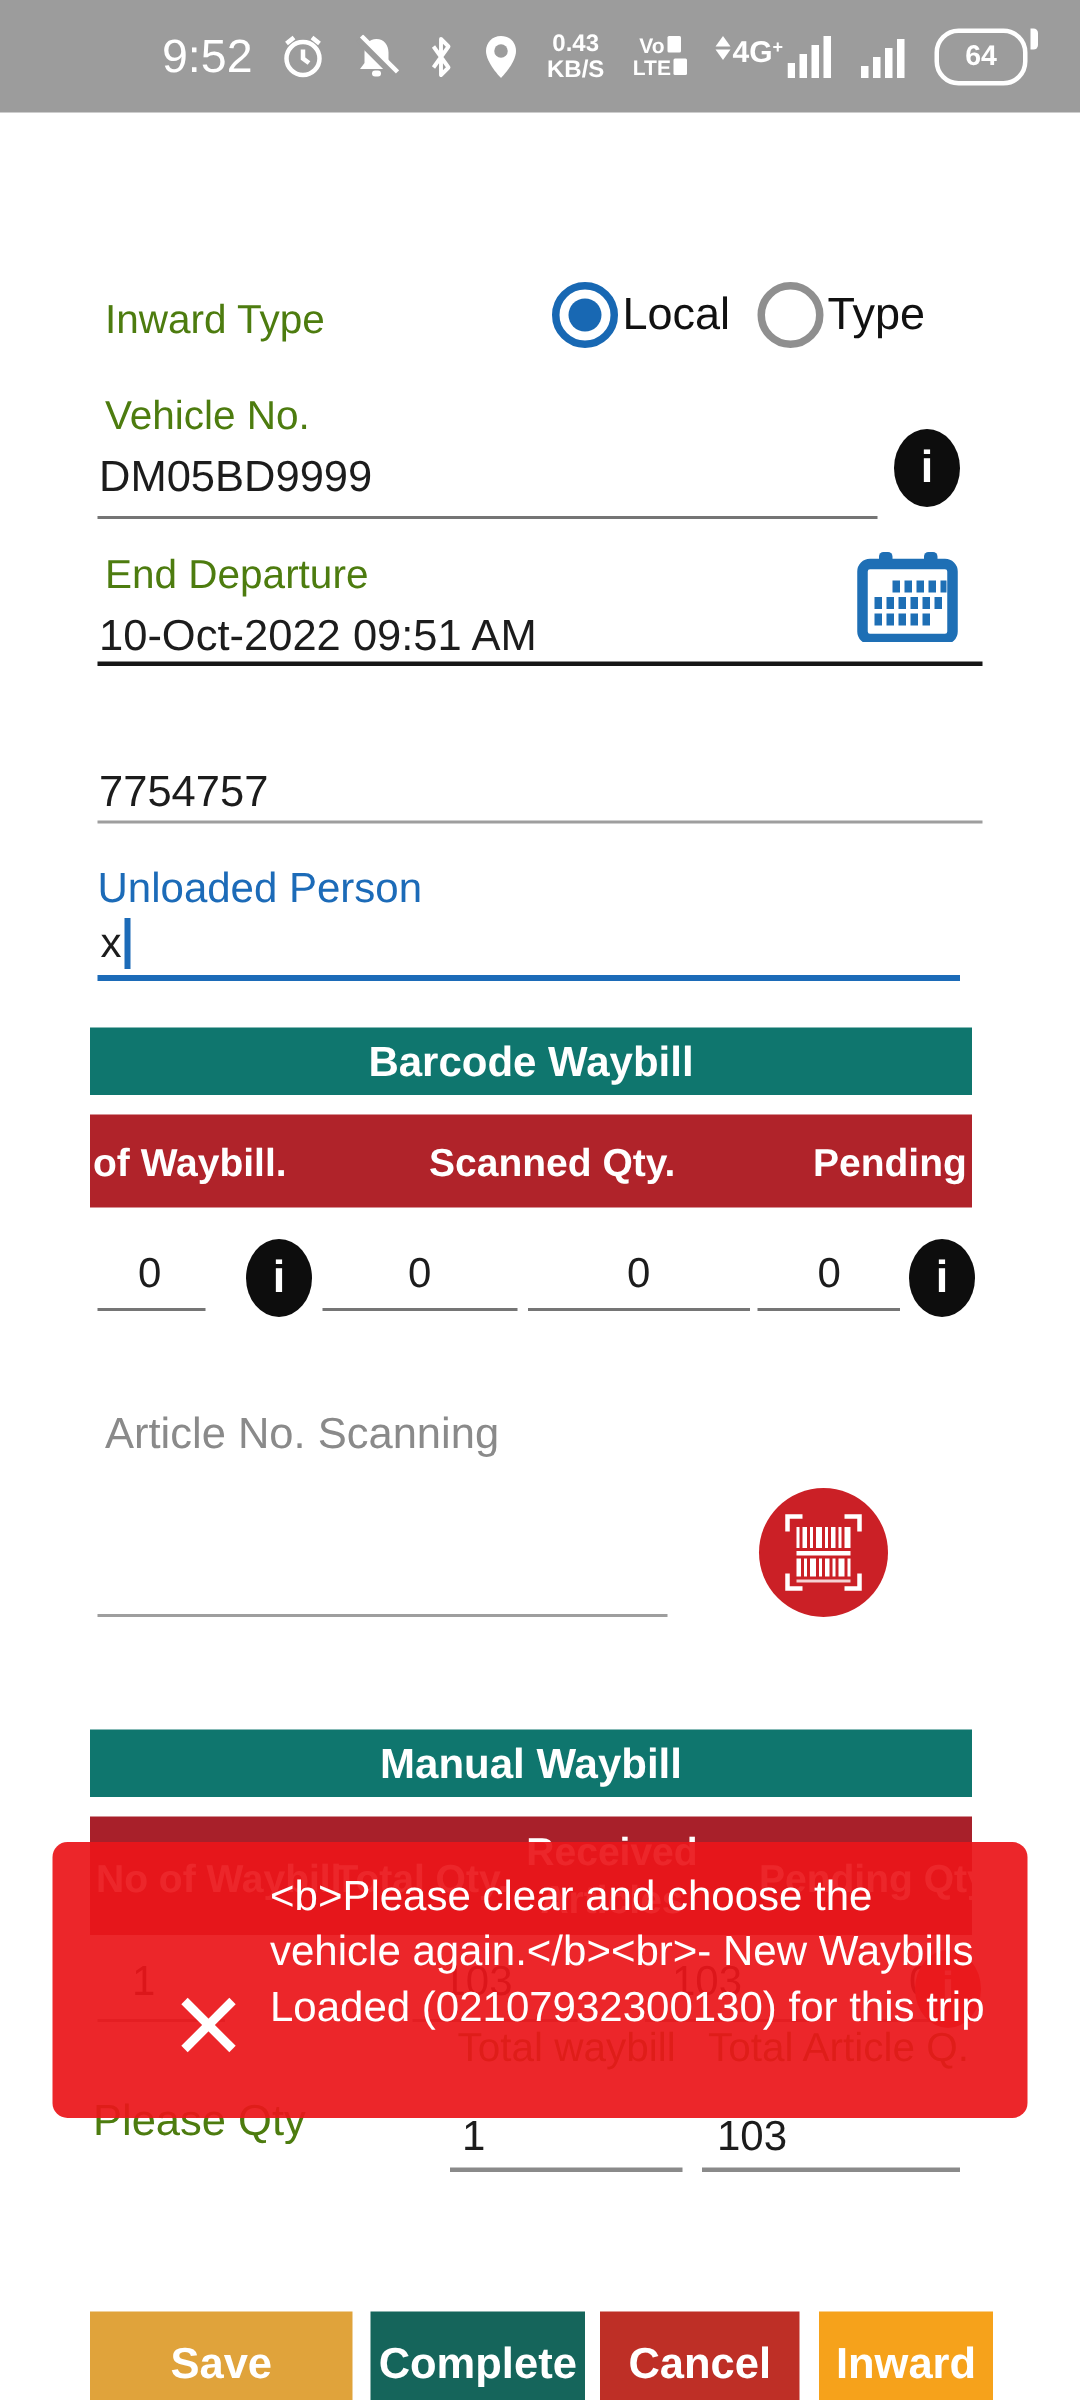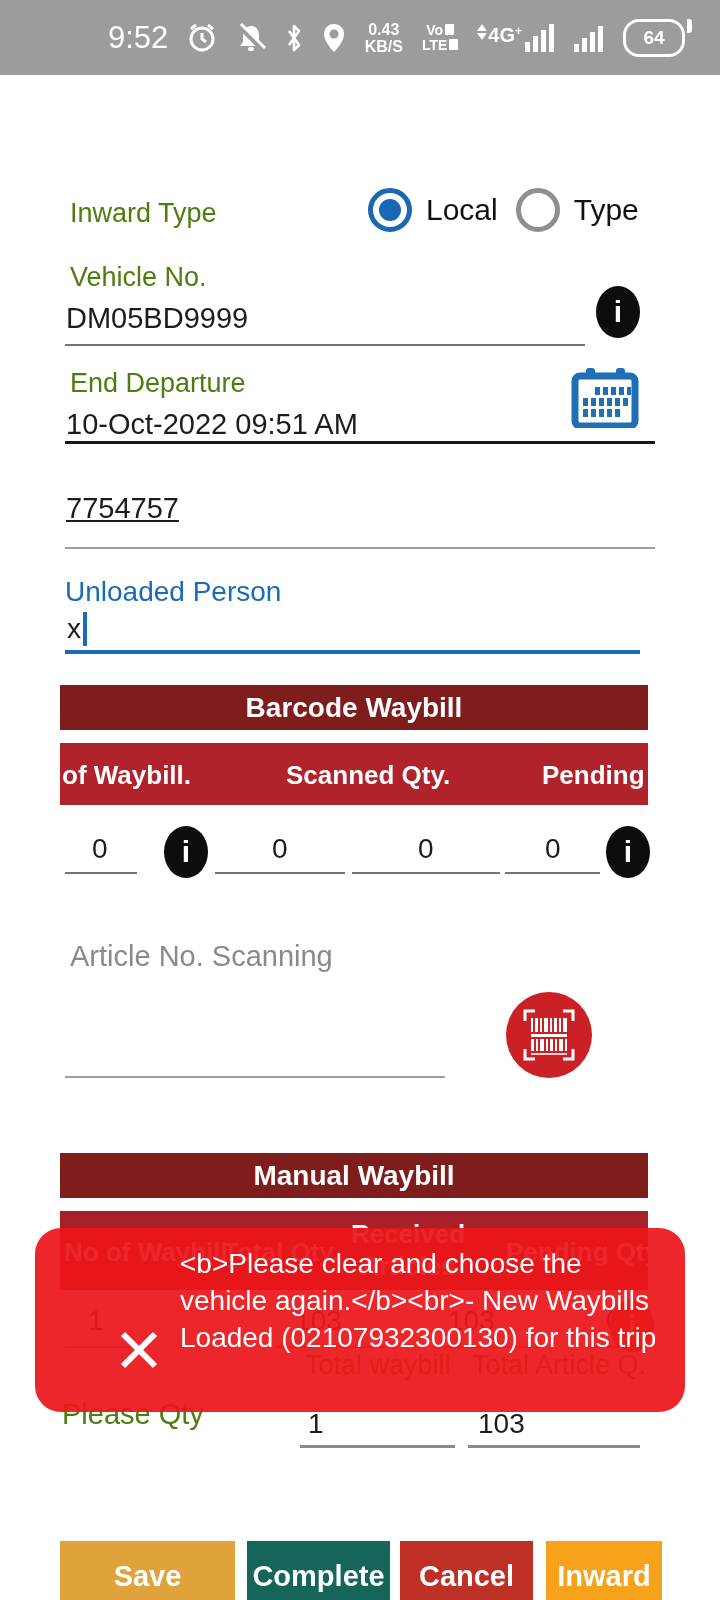--- a/index.html
+++ b/index.html
@@ -30,51 +30,51 @@
   #appbar-title{left:105px;top:17px;font-size:31px;font-weight:bold;color:#fff;}
   #appbar-sub{left:315px;top:19px;font-size:29px;color:#fff;}
 
   
   .lbl{font-size:27px;color:#4d7c0f;}
   .val{font-size:29px;color:#1c1c1c;}
   .hr{position:absolute;background:#757575;}
 
   #inward-type-label{left:70px;top:198px;}
   #radio-group{left:368px;top:188px;display:flex;align-items:center;gap:18px;}
-  .radio-item{display:flex;align-items:center;gap:14px;cursor:pointer;}
+  .radio-item{display:flex;align-items:center;gap:3px;cursor:pointer;}
   .radio-outer{width:44px;height:44px;border-radius:50%;box-sizing:border-box;display:flex;align-items:center;justify-content:center;}
   .radio-sel{border:5px solid #1868B3;}
   .radio-sel .radio-dot{width:22px;height:22px;border-radius:50%;background:#1868B3;}
   .radio-unsel{border:5px solid #8F8F8F;}
   .radio-label{font-size:30px;color:#111;}
 
   #vehicle-label{left:70px;top:262px;}
   #vehicle-value{left:66px;top:302px;}
   #vehicle-hr{left:65px;top:344px;width:520px;height:2px;}
   .info-icon{position:absolute;width:44px;height:52px;border-radius:50%;background:#0d0d0d;color:#fff;
              display:flex;align-items:center;justify-content:center;font-size:30px;font-weight:bold;cursor:pointer;}
   #vehicle-info{left:596px;top:286px;}
 
   #enddep-label{left:70px;top:368px;}
   #enddep-value{left:66px;top:408px;}
   #enddep-hr{left:65px;top:441px;width:590px;height:3px;background:#161616;}
   #calendar-btn{left:570px;top:368px;cursor:pointer;}
 
   #endkm-label{left:70px;top:473px;}
-  #endkm-value{left:66px;top:492px;text-decoration:underline;}
+  #endkm-value{left:66px;top:512px;}
   #endkm-hr{left:65px;top:547px;width:590px;height:2px;background:#9E9E9E;}
 
   #unloaded-label{left:65px;top:576px;font-size:28px;color:#1C6BB8;}
   #unloaded-field{left:67px;top:612px;display:flex;align-items:center;}
   #unloaded-value{font-size:28px;color:#1c1c1c;}
   .cursor{width:4px;height:34px;background:#1C6BB8;margin-left:2px;}
   #unloaded-hr{left:65px;top:650px;width:575px;height:4px;background:#1C6BB8;}
 
   
-  .section-bar{position:absolute;left:60px;width:588px;background:#7f1d1d;color:#fff;
+  .section-bar{position:absolute;left:60px;width:588px;background:#0f766e;color:#fff;
                display:flex;align-items:center;justify-content:center;font-weight:bold;font-size:28px;}
   #bw-bar{top:685px;height:45px;}
   #bw-header{left:60px;top:743px;width:588px;height:62px;background:#B0232A;overflow:hidden;}
   .th{position:absolute;font-size:26px;font-weight:bold;color:#fff;top:17px;white-space:nowrap;}
   #bw-th1{left:2px;}
   #bw-th2{left:226px;}
   #bw-th3{left:482px;}
   .cell-val{position:absolute;font-size:28px;color:#1c1c1c;}
   #bw-v1{left:92px;top:833px;} #bw-u1{left:65px;top:872px;width:72px;height:2px;}
   #bw-info1{left:164px;top:826px;}
@@ -104,21 +104,21 @@
 
   #total-waybill-label{left:305px;top:1350px;}
   #total-article-label{left:472px;top:1350px;width:176px;white-space:nowrap;overflow:hidden;}
   #total-qty-label{left:62px;top:1398px;font-size:29px;}
   #total-waybill-value{left:308px;top:1408px;}
   #tw-hr{left:300px;top:1445px;width:155px;height:3px;background:#8a8a8a;}
   #total-article-value{left:478px;top:1408px;}
   #ta-hr{left:468px;top:1445px;width:172px;height:3px;background:#8a8a8a;}
 
   
-  #toast{left:35px;top:1228px;width:650px;height:184px;border-radius:26px;
+  #toast{left:35px;top:1228px;width:650px;height:184px;border-radius:10px;
          background:rgba(235,21,26,0.93);z-index:5;}
   #toast-close{position:absolute;left:82px;top:100px;width:44px;height:44px;cursor:pointer;}
   #toast-msg{position:absolute;left:145px;top:17px;width:482px;font-size:28px;line-height:37px;color:#fff;}
 
   
   .bottom-btn{position:absolute;top:1541px;height:70px;display:flex;align-items:center;justify-content:center;
               color:#fff;font-size:29px;font-weight:bold;cursor:pointer;}
   #btn-save{left:60px;width:175px;background:#E0A33B;}
   #btn-complete{left:247px;width:143px;background:#15655B;}
   #btn-cancel{left:400px;width:133px;background:#BE2F26;}

